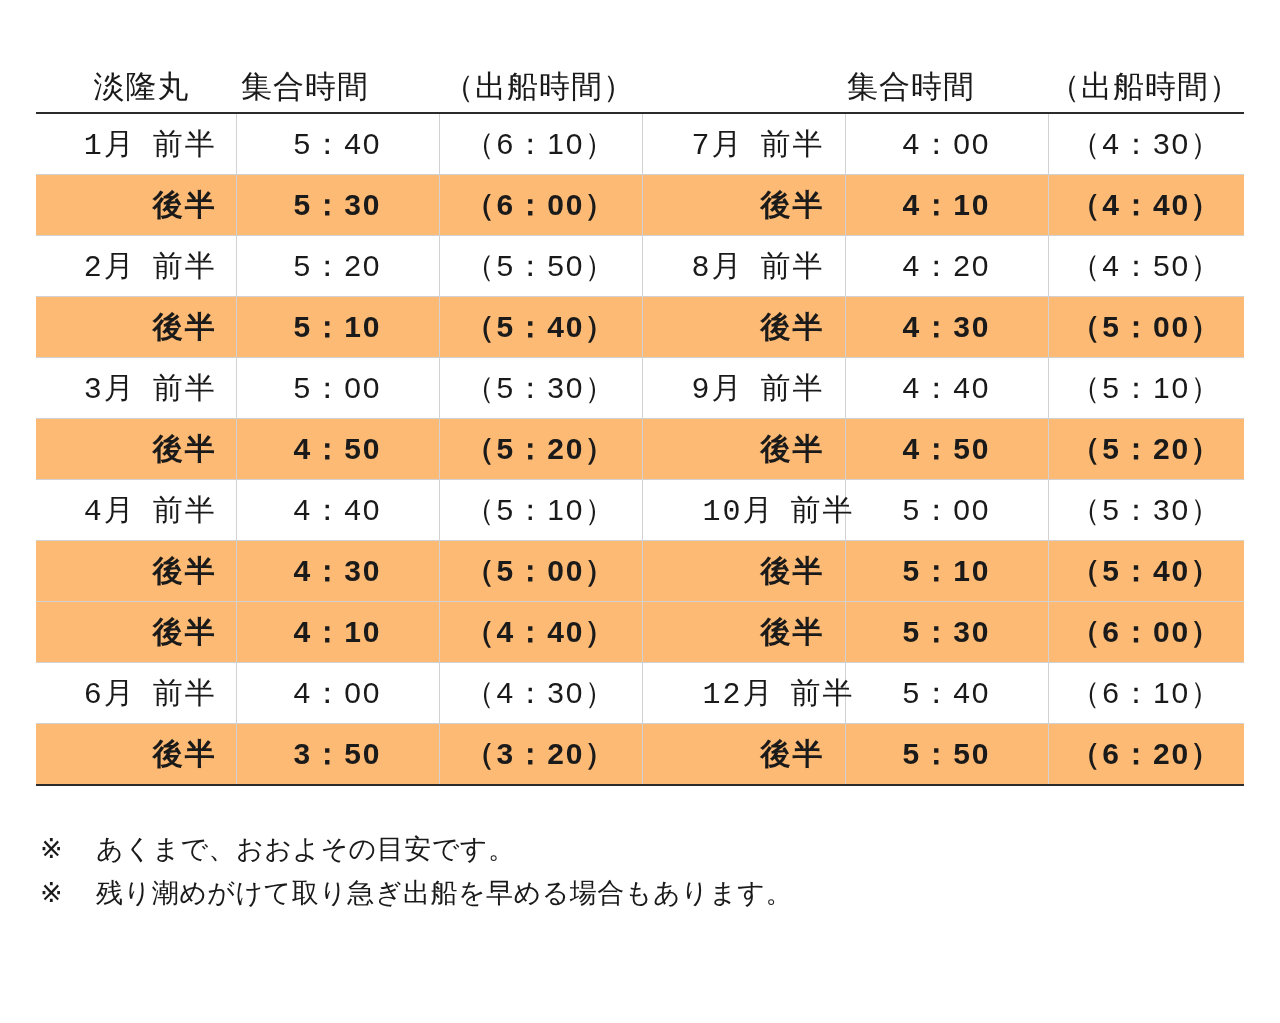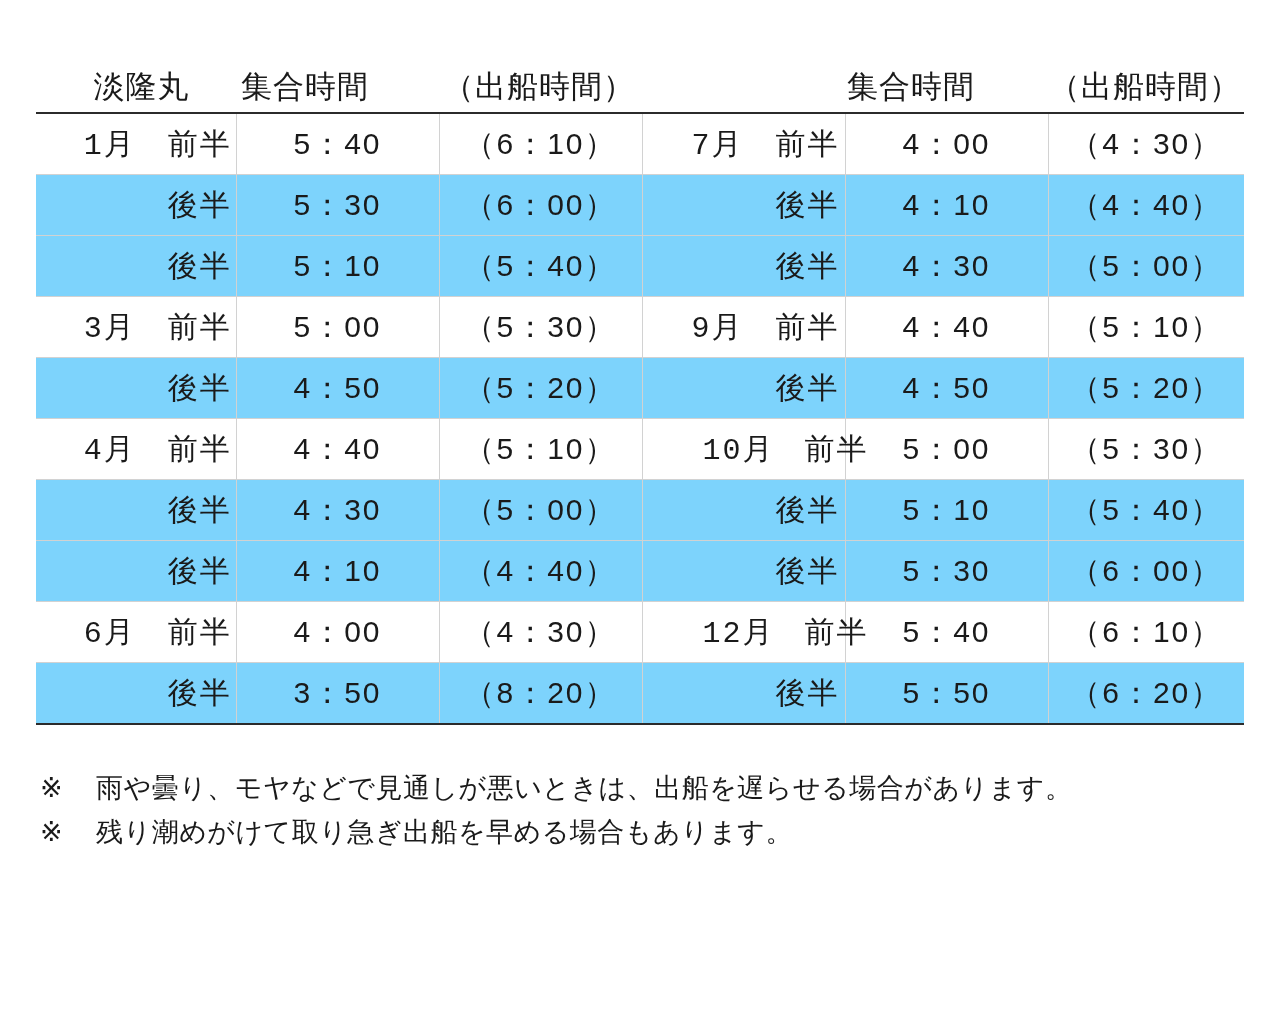--- a/index.html
+++ b/index.html
@@ -56,21 +56,21 @@
     text-align: center;
     vertical-align: middle;
     border-top: 1px solid #d2d2d2;
     border-bottom: 1px solid #d2d2d2;
     padding: 0;
     white-space: nowrap;
   }
   table.sched tr:first-child td { border-top: 2px solid #2b2b2b; }
   table.sched tr:last-child  td { border-bottom: 2px solid #2b2b2b; }
 
-  tr.shade td { background: #7dd3fc; }
+  tr.shade td { background: #fdba74; font-weight: bold; }
 
   
   col.c-label1 { width: 200px; }
   col.c-meet1  { width: 203px; }
   col.c-dep1   { width: 203px; }
   col.c-label2 { width: 203px; }
   col.c-meet2  { width: 203px; }
   col.c-dep2   { width: 196px; }
 
   
@@ -82,21 +82,21 @@
   td.label .month {
     display: inline-block;
     width: 96px;
     text-align: right;
     padding-right: 2px;
     font-family: Liberation Mono, monospace;
   }
   td.label .half {
     display: inline-block;
     width: 94px;
-    text-align: right;
+    text-align: center;
   }
   td.label.wide .month { width: 104px; margin-left: 28px; }
   td.label.wide .half  { width: 92px; }
 
   
   td.dep1 { border-right: 1px solid #d2d2d2; }
   td.label1 { border-right: 1px solid #d2d2d2; }
   td.meet1  { border-right: 1px solid #d2d2d2; }
   td.label2 { border-right: 1px solid #d2d2d2; }
   td.meet2  { border-right: 1px solid #d2d2d2; }
@@ -147,20 +147,28 @@
           <td class="dep2">（4：30）</td>
         </tr>
         <tr class="shade">
           <td class="label label1"><span class="month"></span><span class="half">後半</span></td>
           <td class="meet1">5：30</td>
           <td class="dep1">（6：00）</td>
           <td class="label label2"><span class="month"></span><span class="half">後半</span></td>
           <td class="meet2">4：10</td>
           <td class="dep2">（4：40）</td>
         </tr>
+        <tr>
+          <td class="label label1"><span class="month">2月</span><span class="half">前半</span></td>
+          <td class="meet1">5：20</td>
+          <td class="dep1">（5：50）</td>
+          <td class="label label2"><span class="month">8月</span><span class="half">前半</span></td>
+          <td class="meet2">4：20</td>
+          <td class="dep2">（4：50）</td>
+        </tr>
         <tr class="shade">
           <td class="label label1"><span class="month"></span><span class="half">後半</span></td>
           <td class="meet1">5：10</td>
           <td class="dep1">（5：40）</td>
           <td class="label label2"><span class="month"></span><span class="half">後半</span></td>
           <td class="meet2">4：30</td>
           <td class="dep2">（5：00）</td>
         </tr>
         <tr>
           <td class="label label1"><span class="month">3月</span><span class="half">前半</span></td>
@@ -206,30 +214,30 @@
           <td class="label label1"><span class="month">6月</span><span class="half">前半</span></td>
           <td class="meet1">4：00</td>
           <td class="dep1">（4：30）</td>
           <td class="label label2 wide"><span class="month">12月</span><span class="half">前半</span></td>
           <td class="meet2">5：40</td>
           <td class="dep2">（6：10）</td>
         </tr>
         <tr class="shade">
           <td class="label label1"><span class="month"></span><span class="half">後半</span></td>
           <td class="meet1">3：50</td>
-          <td class="dep1">（8：20）</td>
+          <td class="dep1">（3：20）</td>
           <td class="label label2"><span class="month"></span><span class="half">後半</span></td>
           <td class="meet2">5：50</td>
           <td class="dep2">（6：20）</td>
         </tr>
       </tbody>
   </table>
 
   <div class="notes">
     <div class="note">
-      <span class="mark">※</span><span>雨や曇り、モヤなどで見通しが悪いときは、出船を遅らせる場合があります。</span>
+      <span class="mark">※</span><span>あくまで、おおよその目安です。</span>
     </div>
     <div class="note">
       <span class="mark">※</span><span>残り潮めがけて取り急ぎ出船を早める場合もあります。</span>
     </div>
   </div>
 
 </div>
 
 </body></html>

